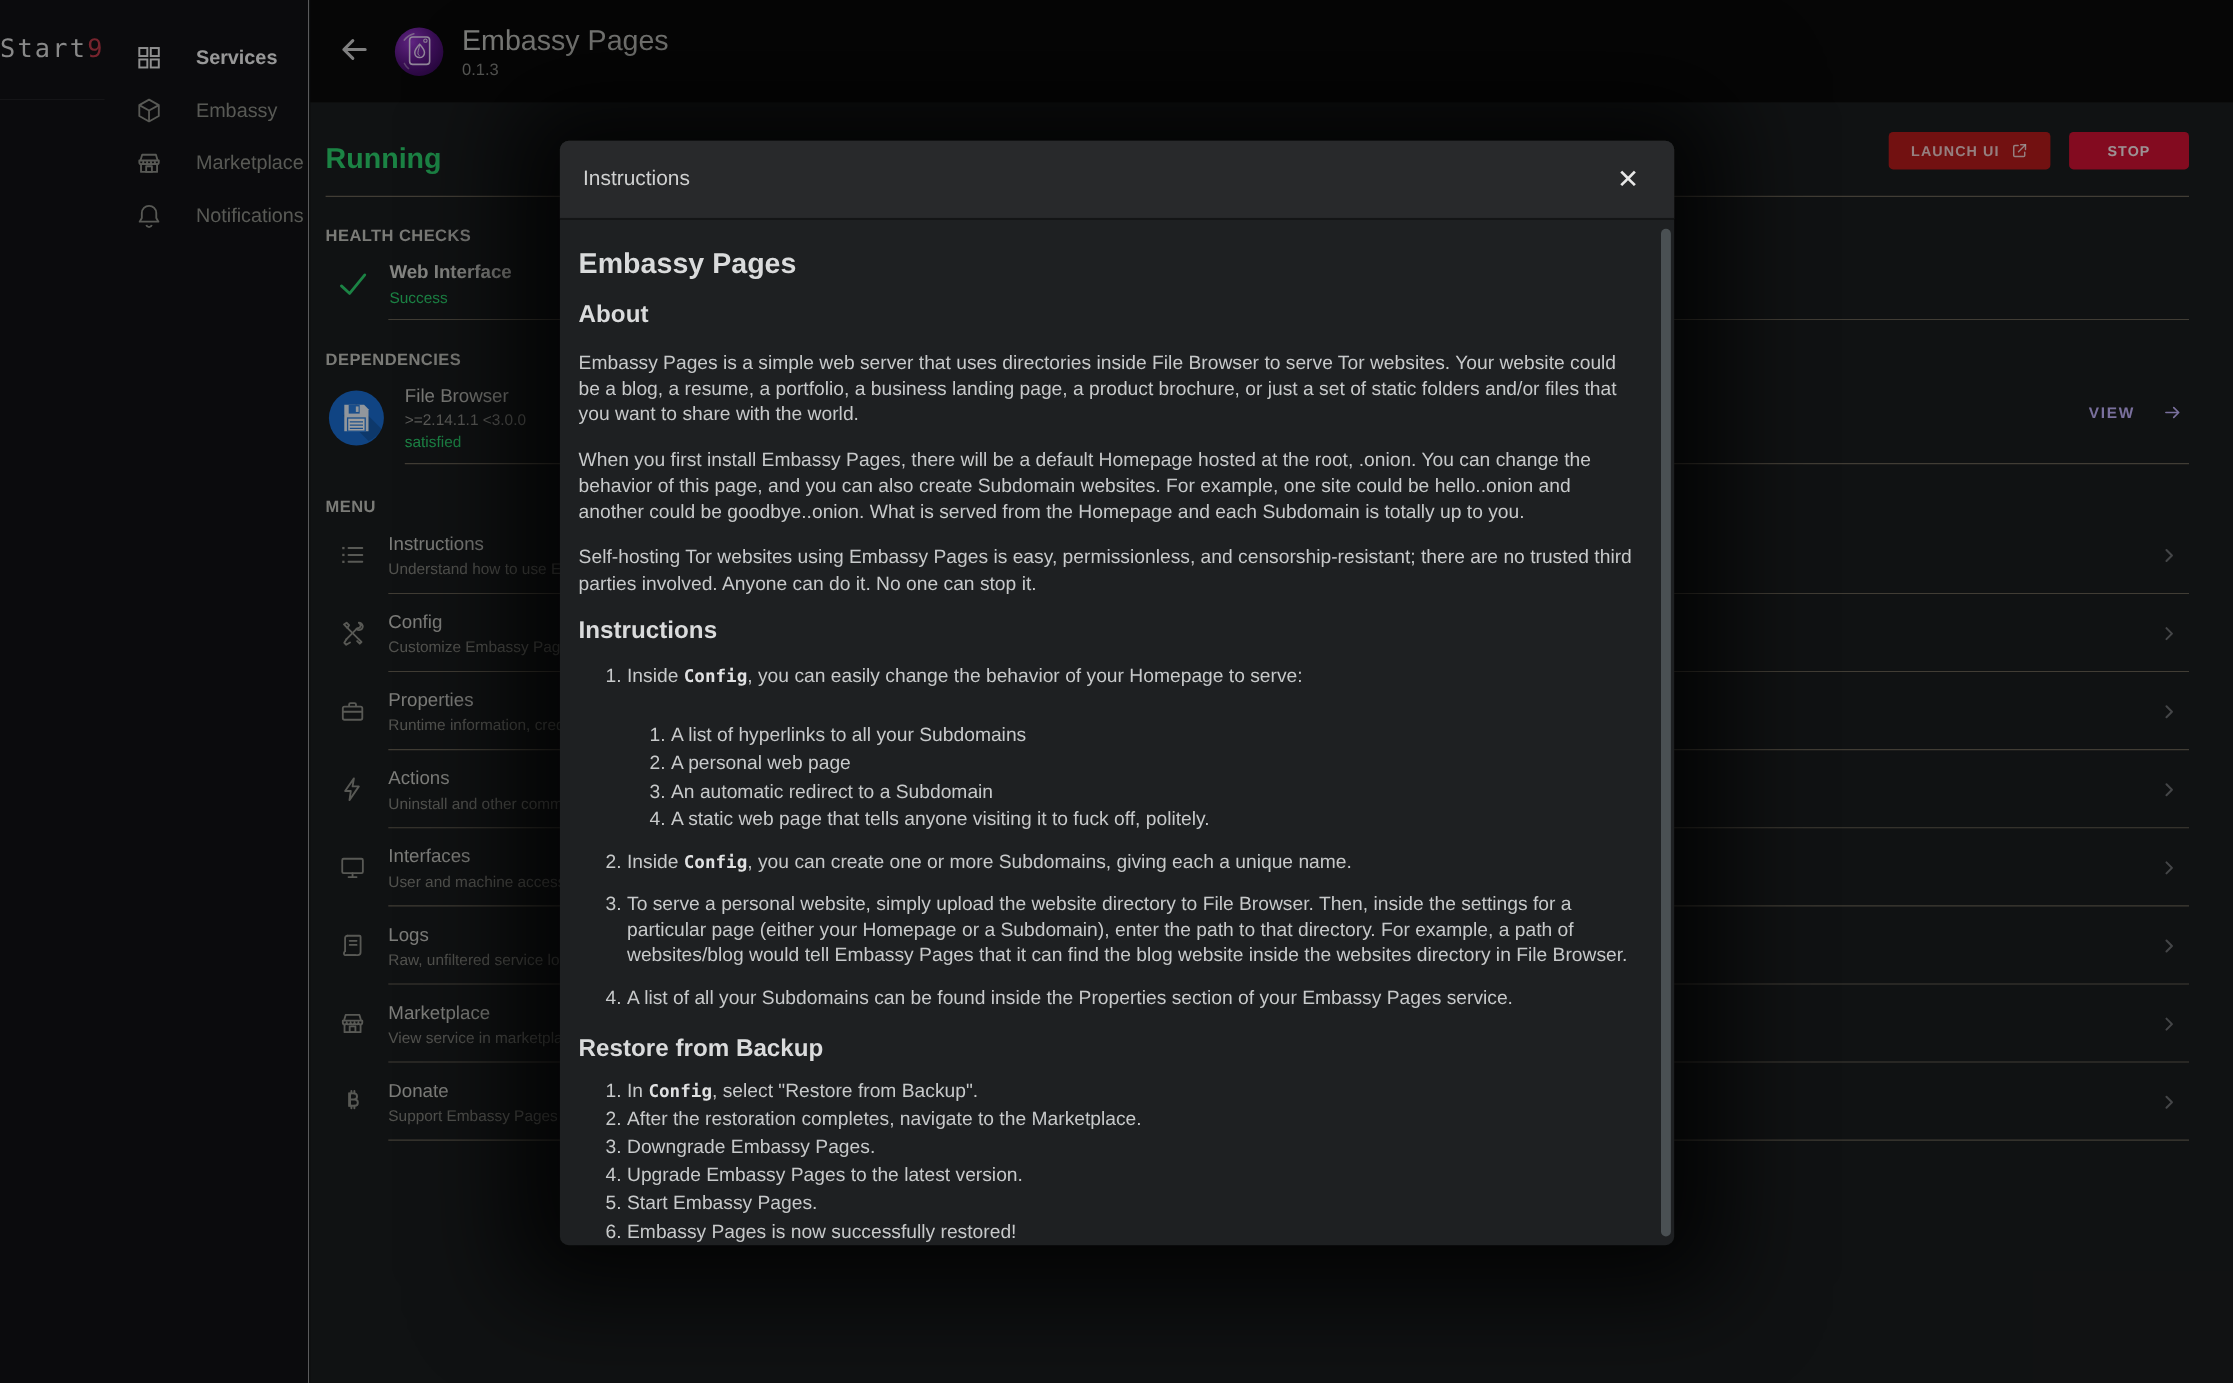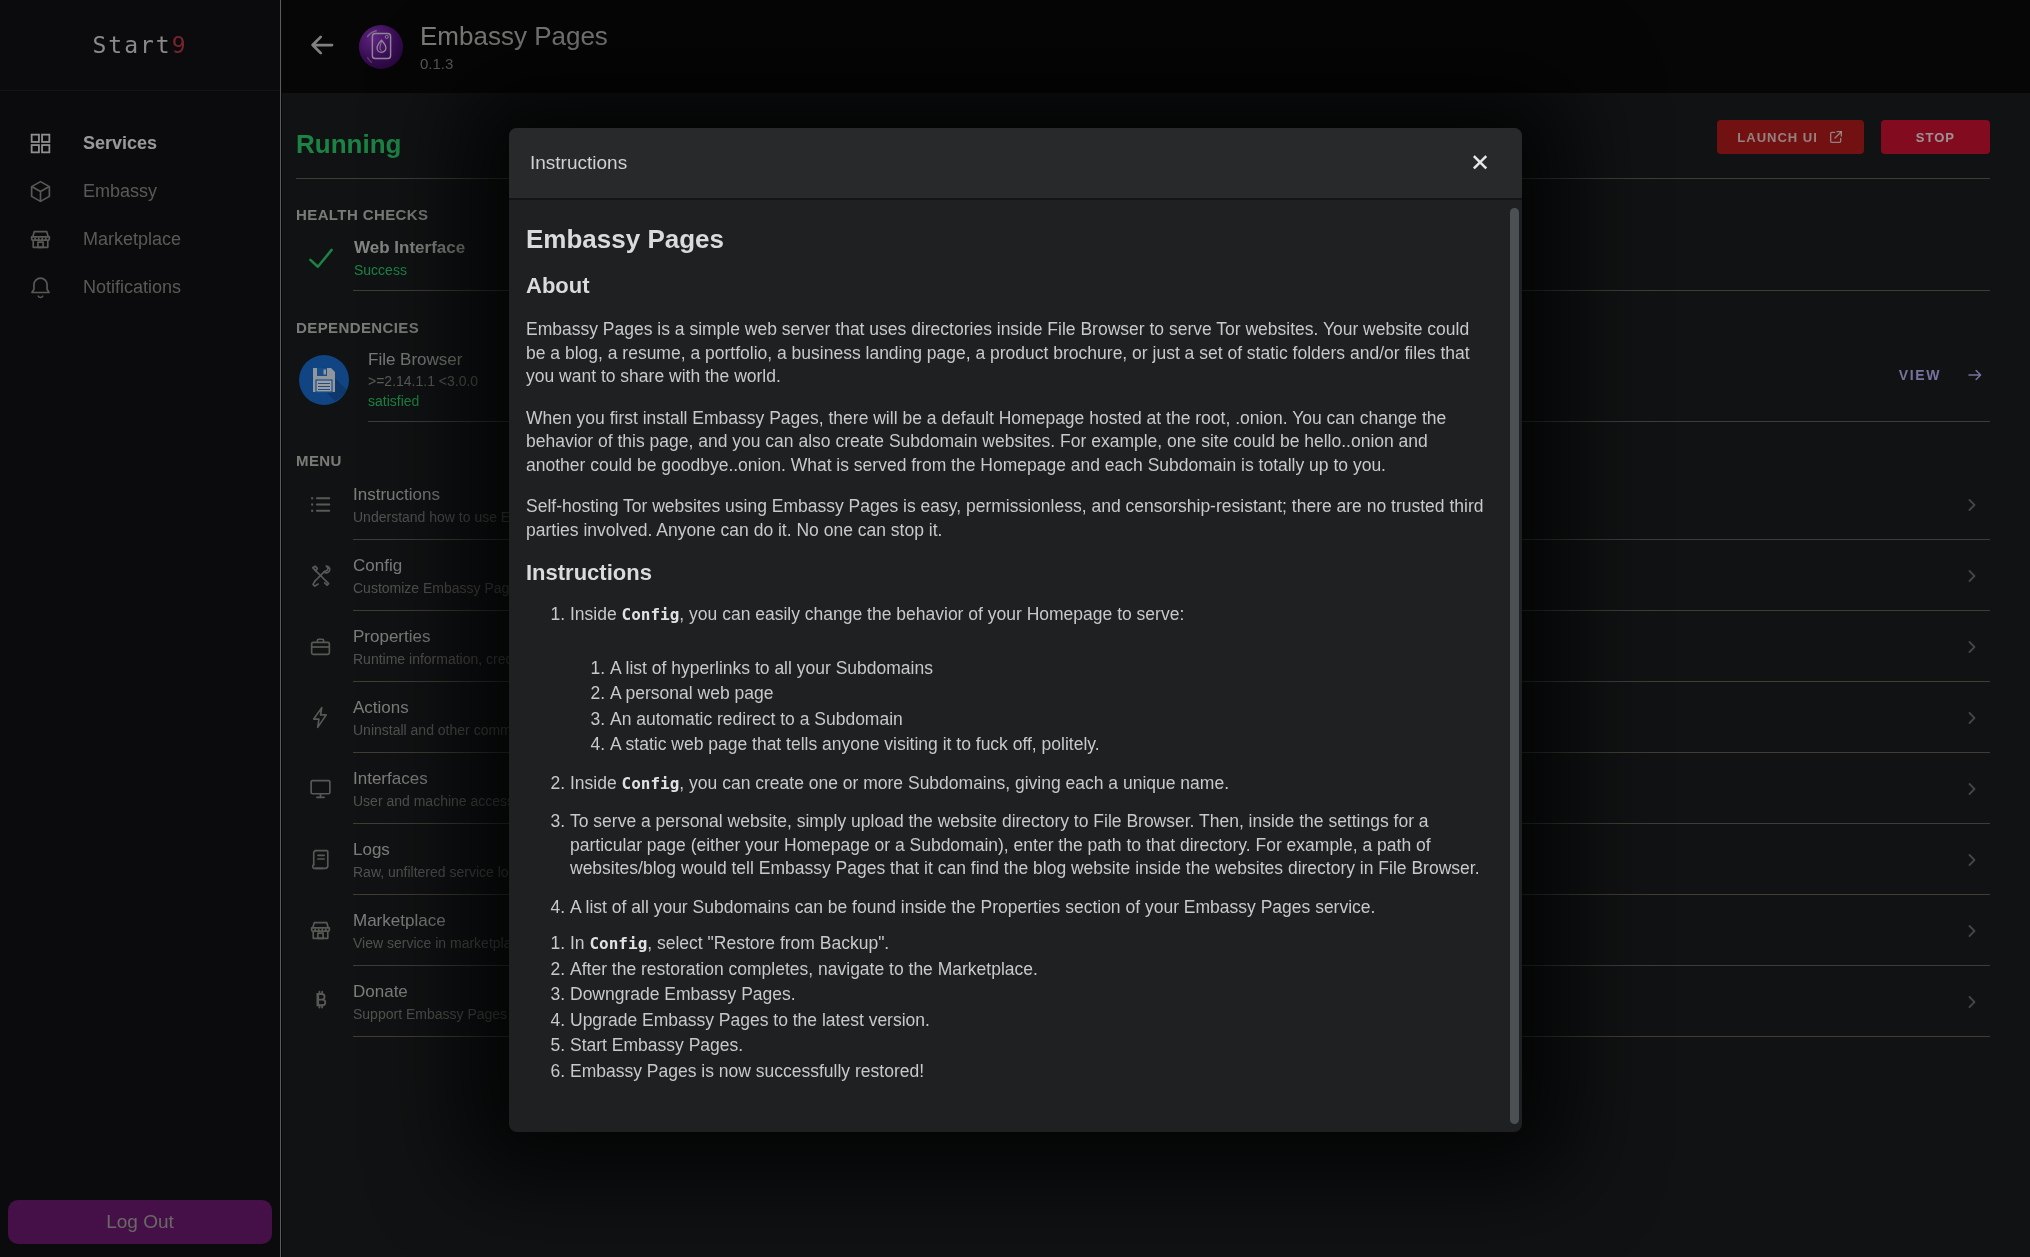--- a/index.html
+++ b/index.html
@@ -2,21 +2,21 @@
 <html><head>
 <meta charset="utf-8">
 <style>
   * { margin:0; padding:0; box-sizing:border-box; }
   html,body { width:2030px; height:1257px; overflow:hidden; background:#0c0d0e;
               font-family:"Liberation Sans", sans-serif; }
   .app { position:absolute; inset:0; }
 
   
   .sidebar { position:absolute; top:0; left:0; bottom:0; width:281px; background:#121316;
-             border-right:1px solid rgba(255,255,255,.55); display:flex; flex-direction:column; }
+             border-right:1px solid rgba(255,255,255,.55); display:flex; flex-direction:row; }
   .logo { height:91px; display:flex; align-items:center; justify-content:center;
           font-family:"DejaVu Sans Mono", monospace; font-size:23px; letter-spacing:2px;
           color:#dedede; border-bottom:1px solid rgba(255,255,255,.07); }
   .logo .accent { color:#c13a4a; }
   .nav { padding-top:28px; }
   .nav-item { height:48px; display:flex; align-items:center; padding-left:28px; cursor:pointer;
               color:#8f9089; font-size:18px; }
   .nav-item svg { width:25px; height:25px; margin-right:30px; flex:none; }
   .nav-item.active { color:#f5f5f5; font-weight:bold; }
   .nav-item.active svg { color:#e9e9e9; }
@@ -386,20 +386,21 @@
             <li>A personal web page</li>
             <li>An automatic redirect to a Subdomain</li>
             <li>A static web page that tells anyone visiting it to fuck off, politely.</li>
           </ol>
         </li>
         <li><span>Inside </span><code>Config</code><span>, you can create one or more Subdomains, giving each a unique name.</span></li>
         <li><span>To serve a personal website, simply upload the website directory to File Browser. Then, inside the settings for a particular page (either your Homepage or a Subdomain), enter the path to that directory. For example, a path of websites/blog would tell Embassy Pages that it can find the blog website inside the websites directory in File Browser.</span></li>
         <li><span>A list of all your Subdomains can be found inside the Properties section of your Embassy Pages service.</span></li>
       </ol>
 
+      <h2 class="mt">Restore from Backup</h2>
       <ol class="tight">
         <li><span>In </span><code>Config</code><span>, select "Restore from Backup".</span></li>
         <li><span>After the restoration completes, navigate to the Marketplace.</span></li>
         <li><span>Downgrade Embassy Pages.</span></li>
         <li><span>Upgrade Embassy Pages to the latest version.</span></li>
         <li><span>Start Embassy Pages.</span></li>
         <li><span>Embassy Pages is now successfully restored!</span></li>
       </ol>
     </div>
     <div class="scroll-thumb"></div>

